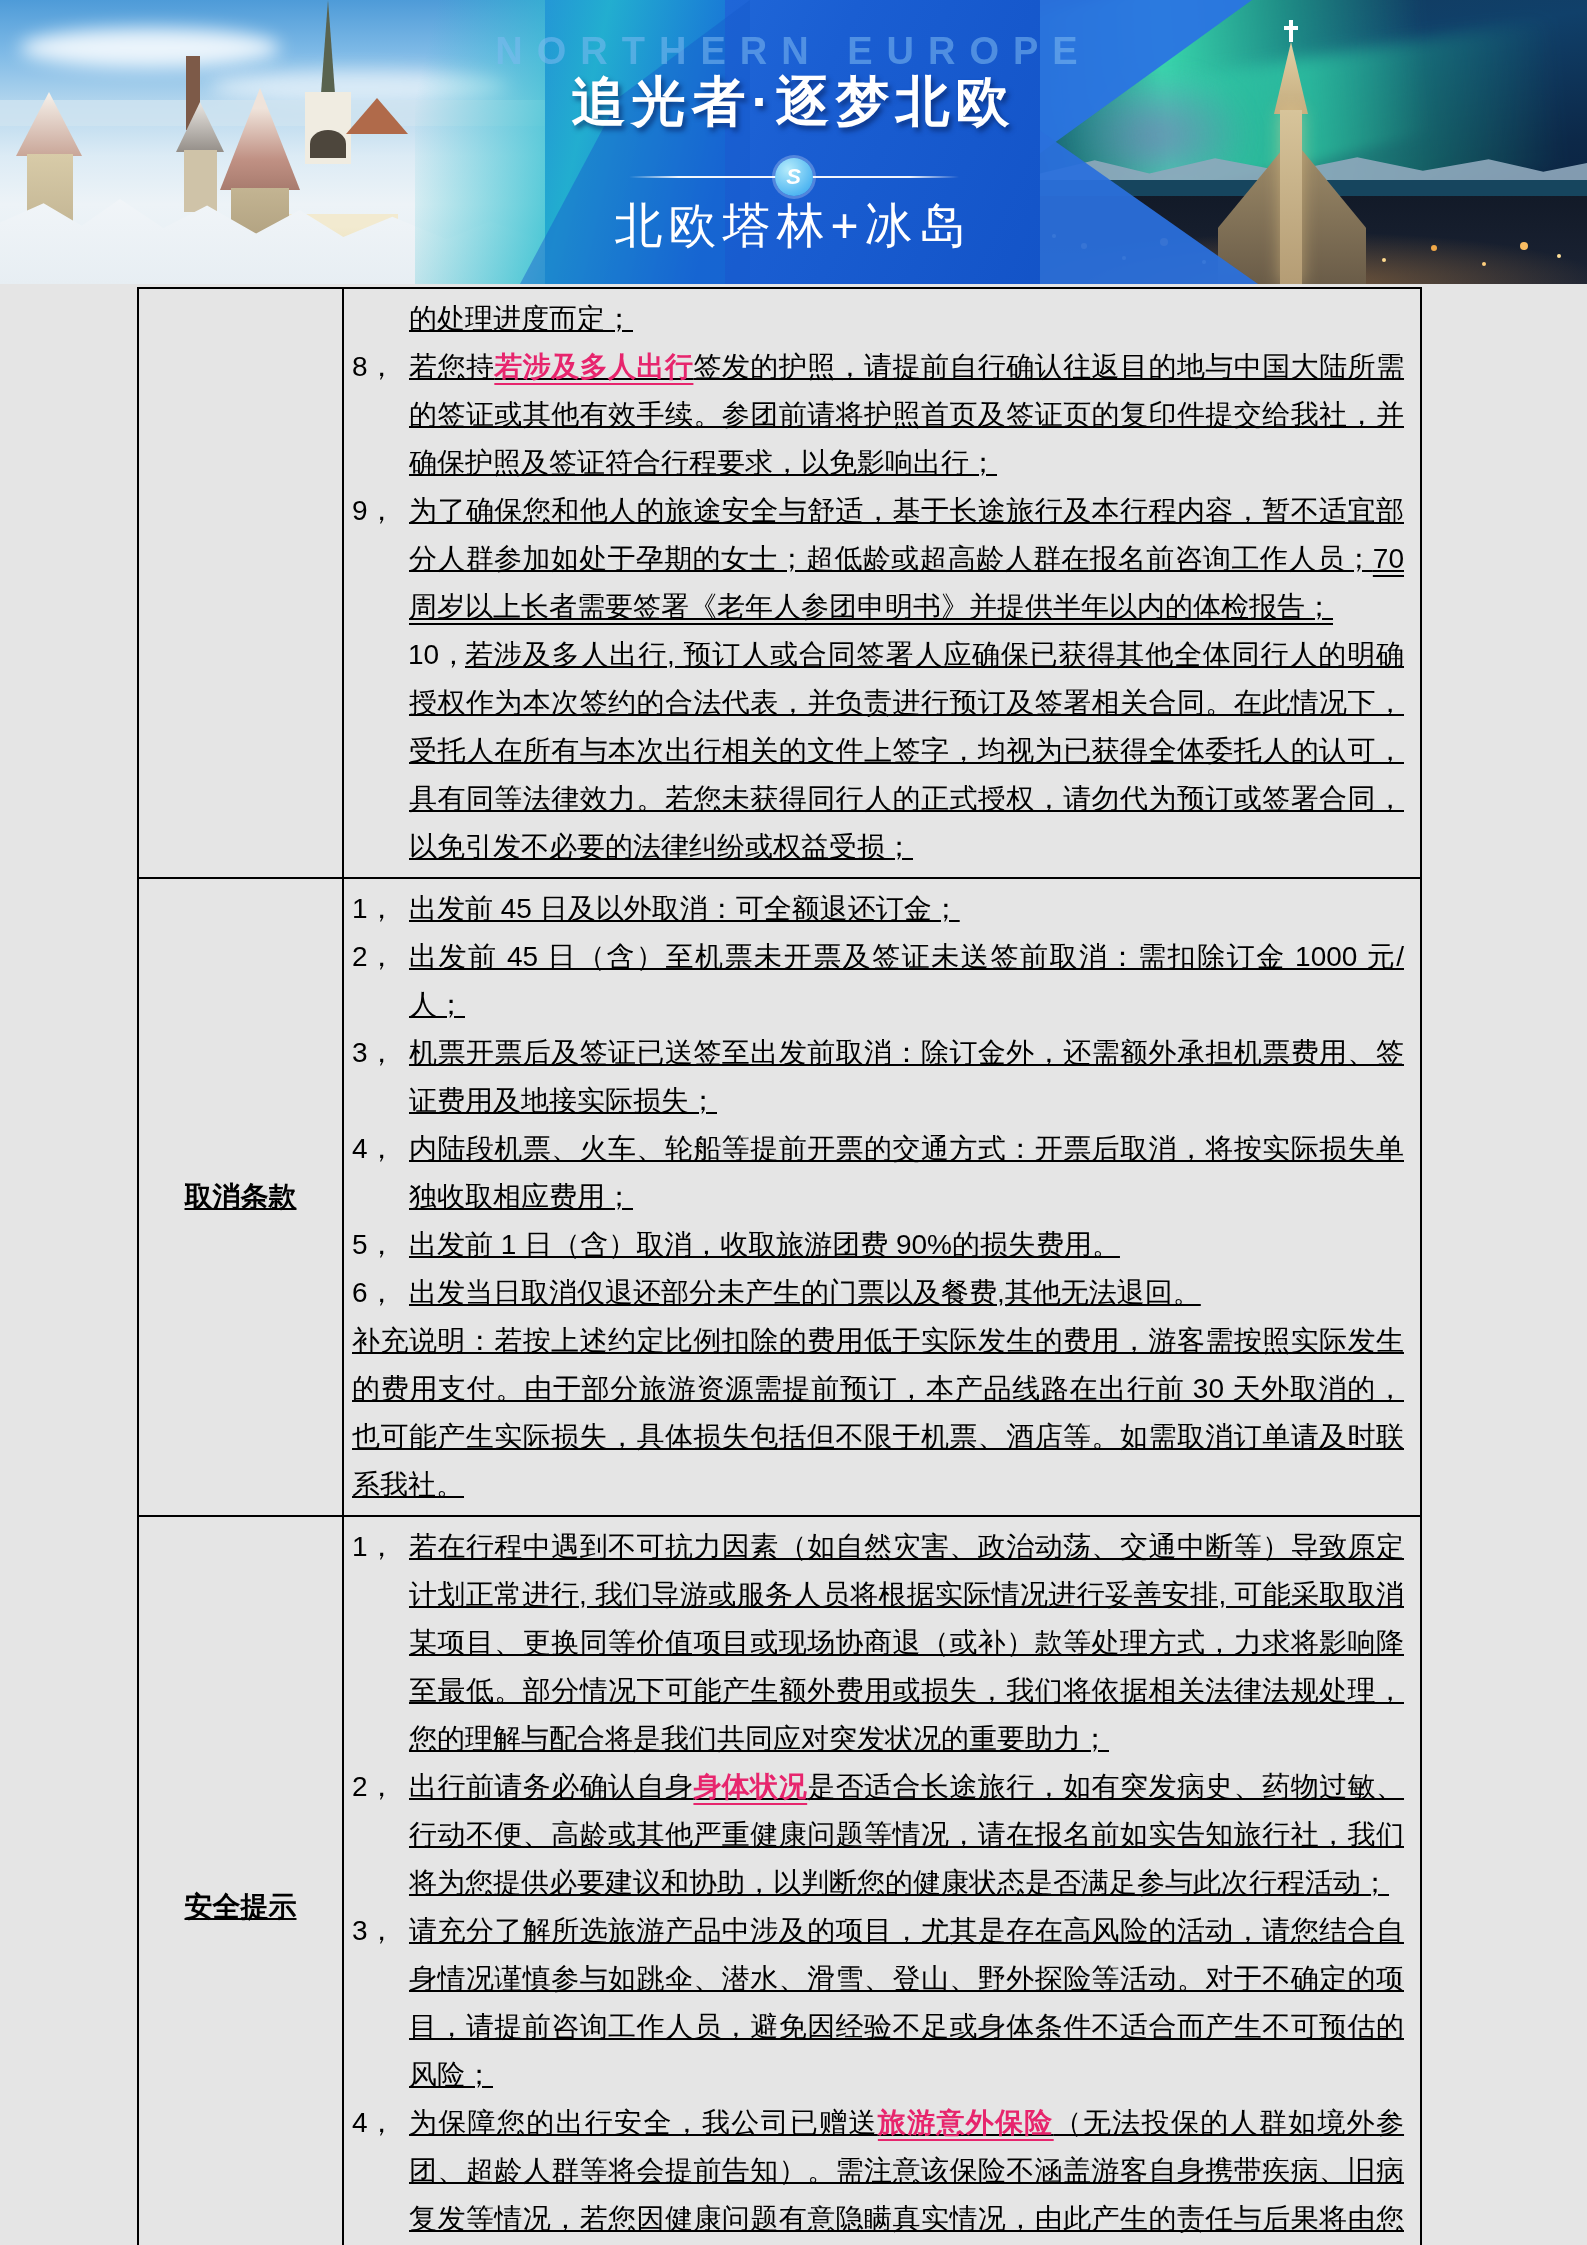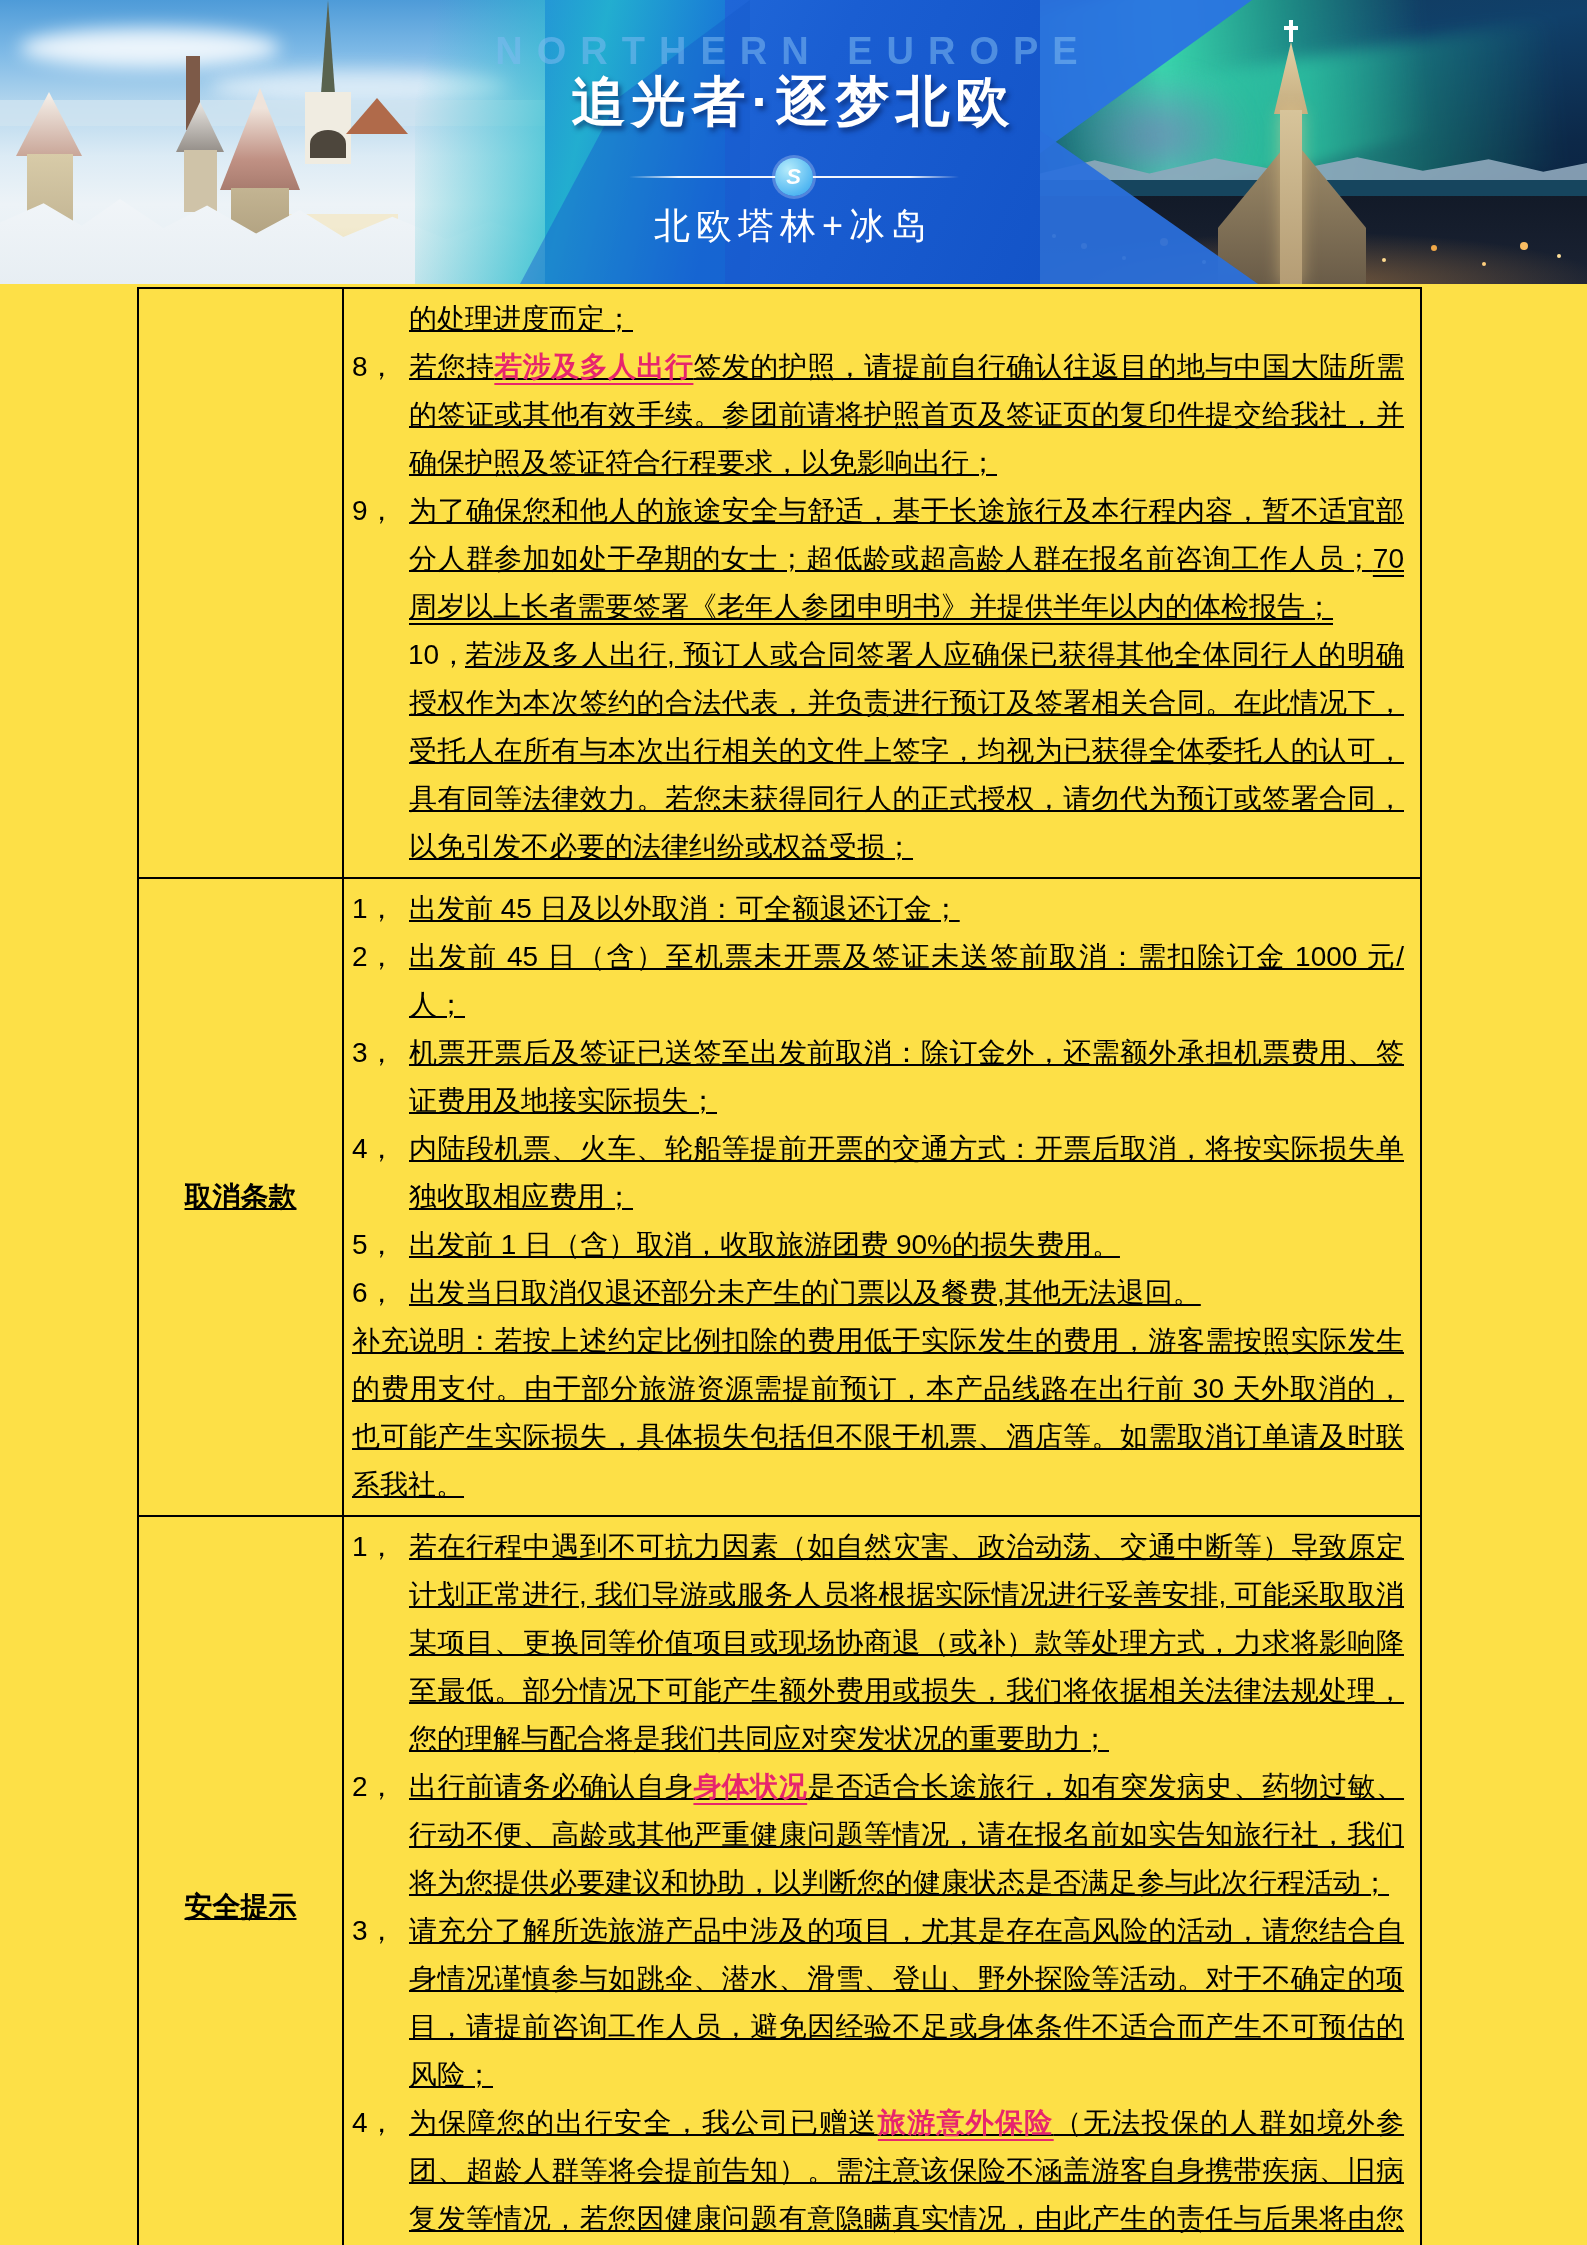--- a/index.html
+++ b/index.html
@@ -1,17 +1,17 @@
 <!DOCTYPE html>
 <html><head>
 <meta charset="utf-8">
 <style>
   html,body { margin:0; padding:0; background:#fff; }
   .page {
-    position:relative; width:1587px; height:2245px; background:#fde047;
+    position:relative; width:1587px; height:2245px; background:#e5e5e5;
     font-family:"Liberation Sans","DejaVu Sans",sans-serif; overflow:hidden;
   }
 
   
   .banner { position:relative; width:1587px; height:284px; overflow:hidden;
     background:linear-gradient(115deg,#2f80e8 18%,#1a5ed2 50%,#0d4abe 85%); }
 
   
   .bl-photo { position:absolute; left:0; top:0; width:545px; height:100%;
     background:linear-gradient(180deg,#4e9bd8 0%,#7db9e6 18%,#b7d8ee 38%,#dcebf5 55%,#edf3f7 72%,#e4edf3 100%); }
@@ -87,22 +87,22 @@
     text-shadow:3px 4px 5px rgba(5,30,90,.6); }
   .divider-line { position:absolute; top:176px; left:50%; transform:translateX(-50%);
     width:330px; height:2px;
     background:linear-gradient(90deg,transparent,rgba(255,255,255,.95) 15%,rgba(255,255,255,.95) 85%,transparent); }
   .badge { position:absolute; top:158px; left:50%; transform:translateX(-50%);
     width:38px; height:38px; border-radius:50%;
     background:radial-gradient(circle at 35% 30%,#b5ecfb,#54b8f2 70%,#3da0e8);
     box-shadow:0 0 0 3px rgba(255,255,255,.25);
     display:flex; align-items:center; justify-content:center;
     color:#fff; font-weight:900; font-size:22px; font-style:italic; }
-  .banner-subtitle { position:absolute; top:202px; width:100%; text-align:center;
-    font-size:36px; letter-spacing:6px; color:#ffffff; }
+  .banner-subtitle { position:absolute; top:194px; width:100%; text-align:center;
+    font-size:48px; letter-spacing:6px; color:#ffffff; }
 
   
   .terms { border-collapse:collapse; margin:3px 0 0 137px; width:1285px; table-layout:fixed;
     color:#000; }
   .terms td { border:2px solid #000; vertical-align:middle;text-decoration:underline; }
   .label-cell { width:171px; text-align:center; font-weight:700; font-size:28px; padding:16px; }
   .content-cell { font-size:28px; line-height:48px; padding:6px 16px 6px 8px;
     text-align:justify; text-align-last:left; }
   .item { position:relative; padding-left:57px; }
   .item .num { position:absolute; left:0; top:0; }

